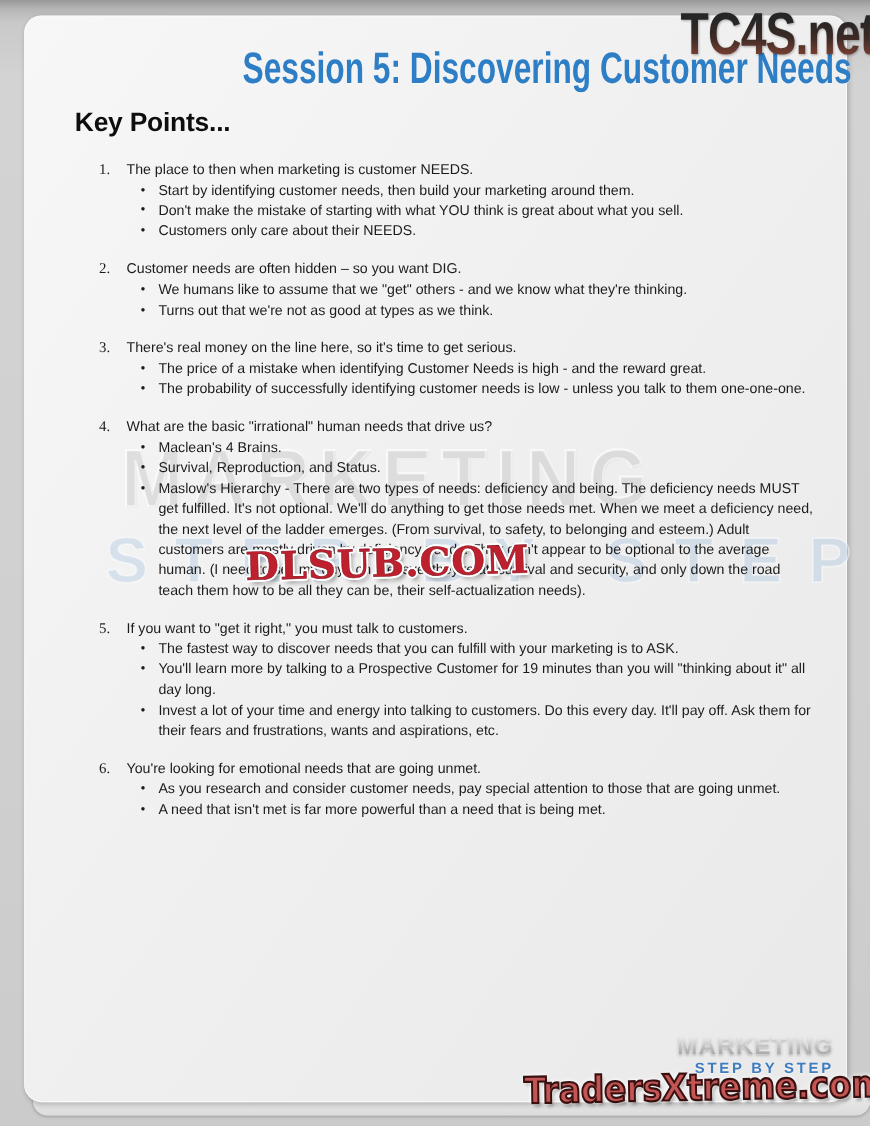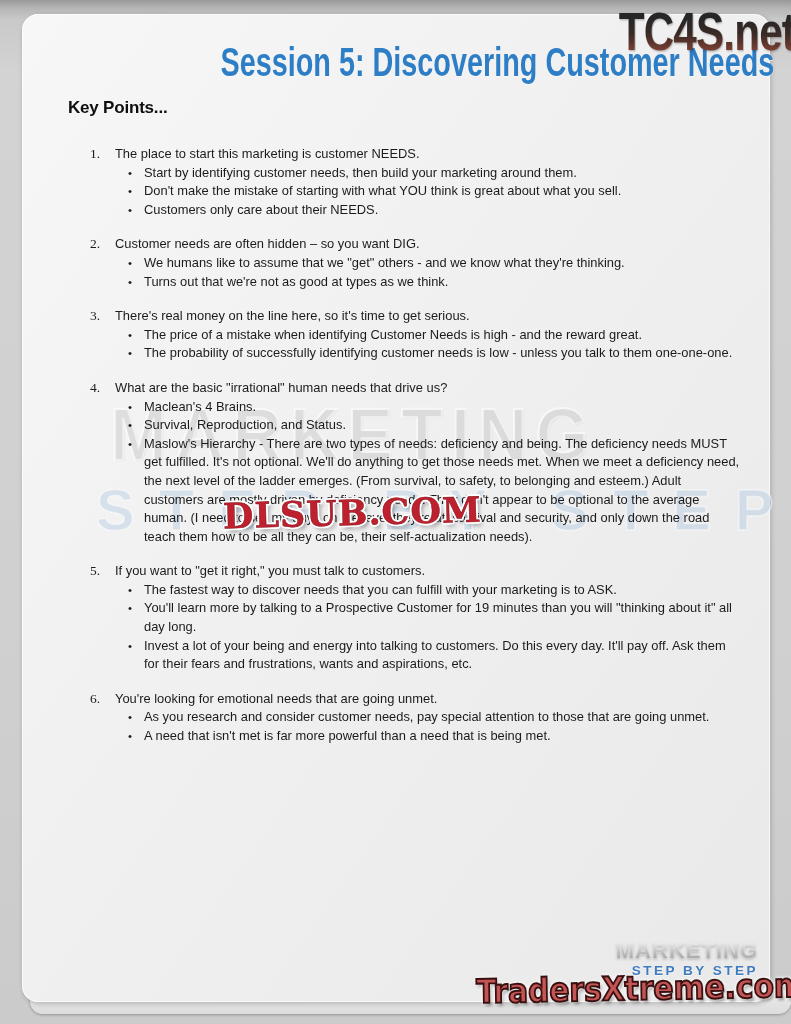--- a/index.html
+++ b/index.html
@@ -41,21 +41,21 @@
   
   .title{
     position:absolute;left:110px;right:6px;top:26px;margin:0;
     text-align:center;white-space:nowrap;
     font-size:40px;font-weight:bold;color:#2e7ec6;
     transform:scaleX(.72);transform-origin:center top;
     text-shadow:0 1px 0 rgba(255,255,255,.5);
   }
   .keypoints{
     position:absolute;left:46px;top:84px;margin:0;
-    font-size:17px;font-weight:bold;color:#0e0e0e;letter-spacing:-.2px;text-align:center;
+    font-size:24px;font-weight:bold;color:#0e0e0e;letter-spacing:-.2px;text-align:center;
   }
   
   #list{
     position:absolute;left:68px;top:131px;width:654px;
     font-size:12.9px;line-height:18.6px;color:#1b1b1b;
   }
   .item{margin-bottom:16px;}
   .item-row{display:flex;}
   .num{flex:none;width:25px;font-family:"Liberation Serif",serif;font-size:13.5px;}
   .itext{flex:1;}
@@ -114,21 +114,21 @@
     <div class="ghost ghost-step">STEP BY STEP</div>
 
     <h1 class="title">Session 5: Discovering Customer Needs</h1>
 
     <h2 class="keypoints">Key Points...</h2>
 
     <div id="list">
         <div class="item">
           <div class="item-row">
             <span class="num">1.</span>
-            <span class="itext">The place to start this marketing is customer NEEDS.</span>
+            <span class="itext">The place to then when marketing is customer NEEDS.</span>
           </div>
           <div class="bullet">
             <span class="dot">•</span>
             <span class="btxt">Start by identifying customer needs, then build your marketing around them.</span>
           </div>
           <div class="bullet">
             <span class="dot">•</span>
             <span class="btxt">Don't make the mistake of starting with what YOU think is great about what you sell.</span>
           </div>
           <div class="bullet">
@@ -190,21 +190,21 @@
           <div class="bullet">
             <span class="dot">•</span>
             <span class="btxt">The fastest way to discover needs that you can fulfill with your marketing is to ASK.</span>
           </div>
           <div class="bullet">
             <span class="dot">•</span>
             <span class="btxt">You'll learn more by talking to a Prospective Customer for 19 minutes than you will "thinking about it" all day long.</span>
           </div>
           <div class="bullet">
             <span class="dot">•</span>
-            <span class="btxt">Invest a lot of your being and energy into talking to customers. Do this every day. It'll pay off. Ask them for their fears and frustrations, wants and aspirations, etc.</span>
+            <span class="btxt">Invest a lot of your time and energy into talking to customers. Do this every day. It'll pay off. Ask them for their fears and frustrations, wants and aspirations, etc.</span>
           </div>
         </div>
         <div class="item">
           <div class="item-row">
             <span class="num">6.</span>
             <span class="itext">You're looking for emotional needs that are going unmet.</span>
           </div>
           <div class="bullet">
             <span class="dot">•</span>
             <span class="btxt">As you research and consider customer needs, pay special attention to those that are going unmet.</span>

